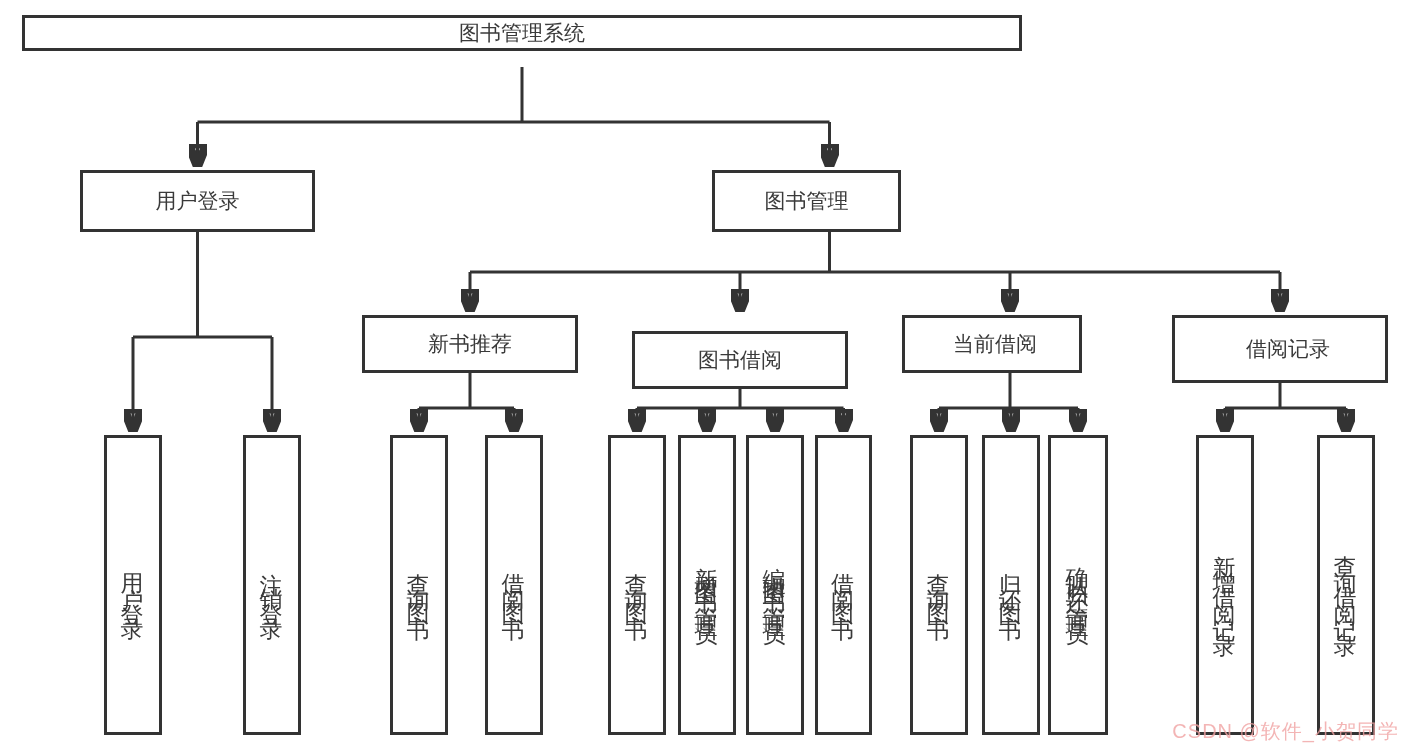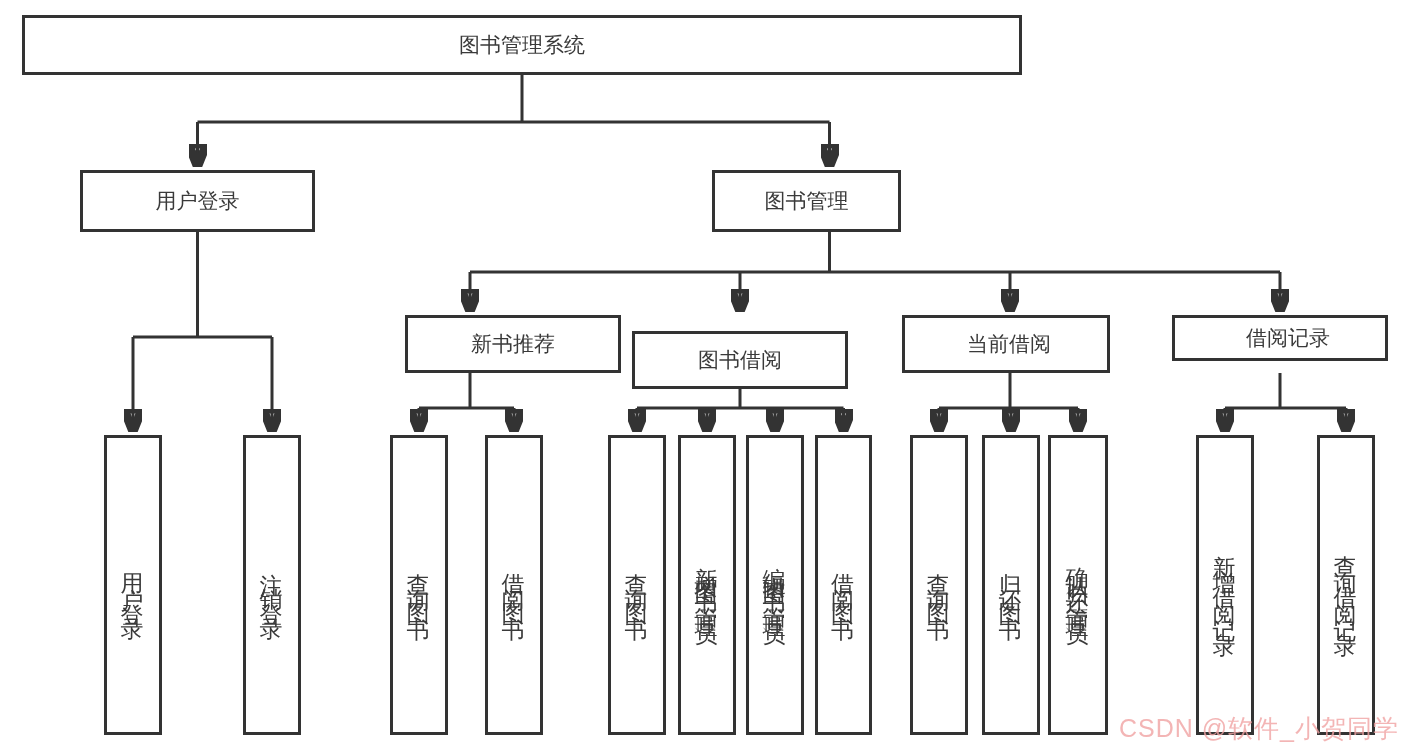--- a/index.html
+++ b/index.html
@@ -26,27 +26,27 @@
     top: 435px;
     height: 300px;
     writing-mode: vertical-rl;
     text-orientation: mixed;
     font-size: 23px;
   }
   .sp4 { letter-spacing: 15px; }
   .sp6 { letter-spacing: 16px; }
   .sp9 { letter-spacing: 8px;  }
   
-  #root        { left: 22px;   top: 15px;  width: 1000px; height: 60px; }
+  #root        { left: 22px;   top: 15px;  width: 1000px; height: 36px; }
   #user-login  { left: 80px;   top: 170px; width: 235px;  height: 62px; }
   #book-mgmt   { left: 712px;  top: 170px; width: 189px;  height: 62px; }
-  #new-book    { left: 362px;  top: 315px; width: 216px;  height: 58px; margin-left: 43px; }
+  #new-book    { left: 362px;  top: 315px; width: 216px;  height: 58px; }
   #book-borrow { left: 632px;  top: 315px; width: 216px;  height: 58px; margin-top: 16px; }
-  #cur-borrow  { left: 902px;  top: 315px; width: 208px;  height: 58px; padding-left: 6px; }
-  #bor-records { left: 1172px; top: 315px; width: 216px;  height: 46px; padding-left: 16px; }
+  #cur-borrow  { left: 902px;  top: 315px; width: 180px;  height: 58px; padding-left: 6px; }
+  #bor-records { left: 1172px; top: 315px; width: 216px;  height: 68px; padding-left: 16px; }
   
   #ul-login   { left: 104px;  width: 58px; }
   #ul-logout  { left: 243px;  width: 58px; }
   #nb-query   { left: 390px;  width: 58px; }
   #nb-borrow  { left: 485px;  width: 58px; }
   #bb-query   { left: 608px;  width: 58px; }
   #bb-add     { left: 678px;  width: 58px; }
   #bb-edit    { left: 746px;  width: 58px; }
   #bb-borrow  { left: 815px;  width: 57px; }
   #cb-query   { left: 910px;  width: 58px; }
@@ -63,21 +63,21 @@
   }
   #connectors path, #connectors line {
     stroke: #333333;
     stroke-width: 3;
     fill: none;
   }
   #watermark {
     position: absolute;
     right: 6px;
     bottom: 2px;
-    font-size: 25px;
+    font-size: 20px;
     letter-spacing: 1px;
     color: rgba(240, 162, 162, 0.8);
     z-index: 10;
     white-space: nowrap;
   }
 </style>
 </head>
 <body>
 
 <div id="stage">

